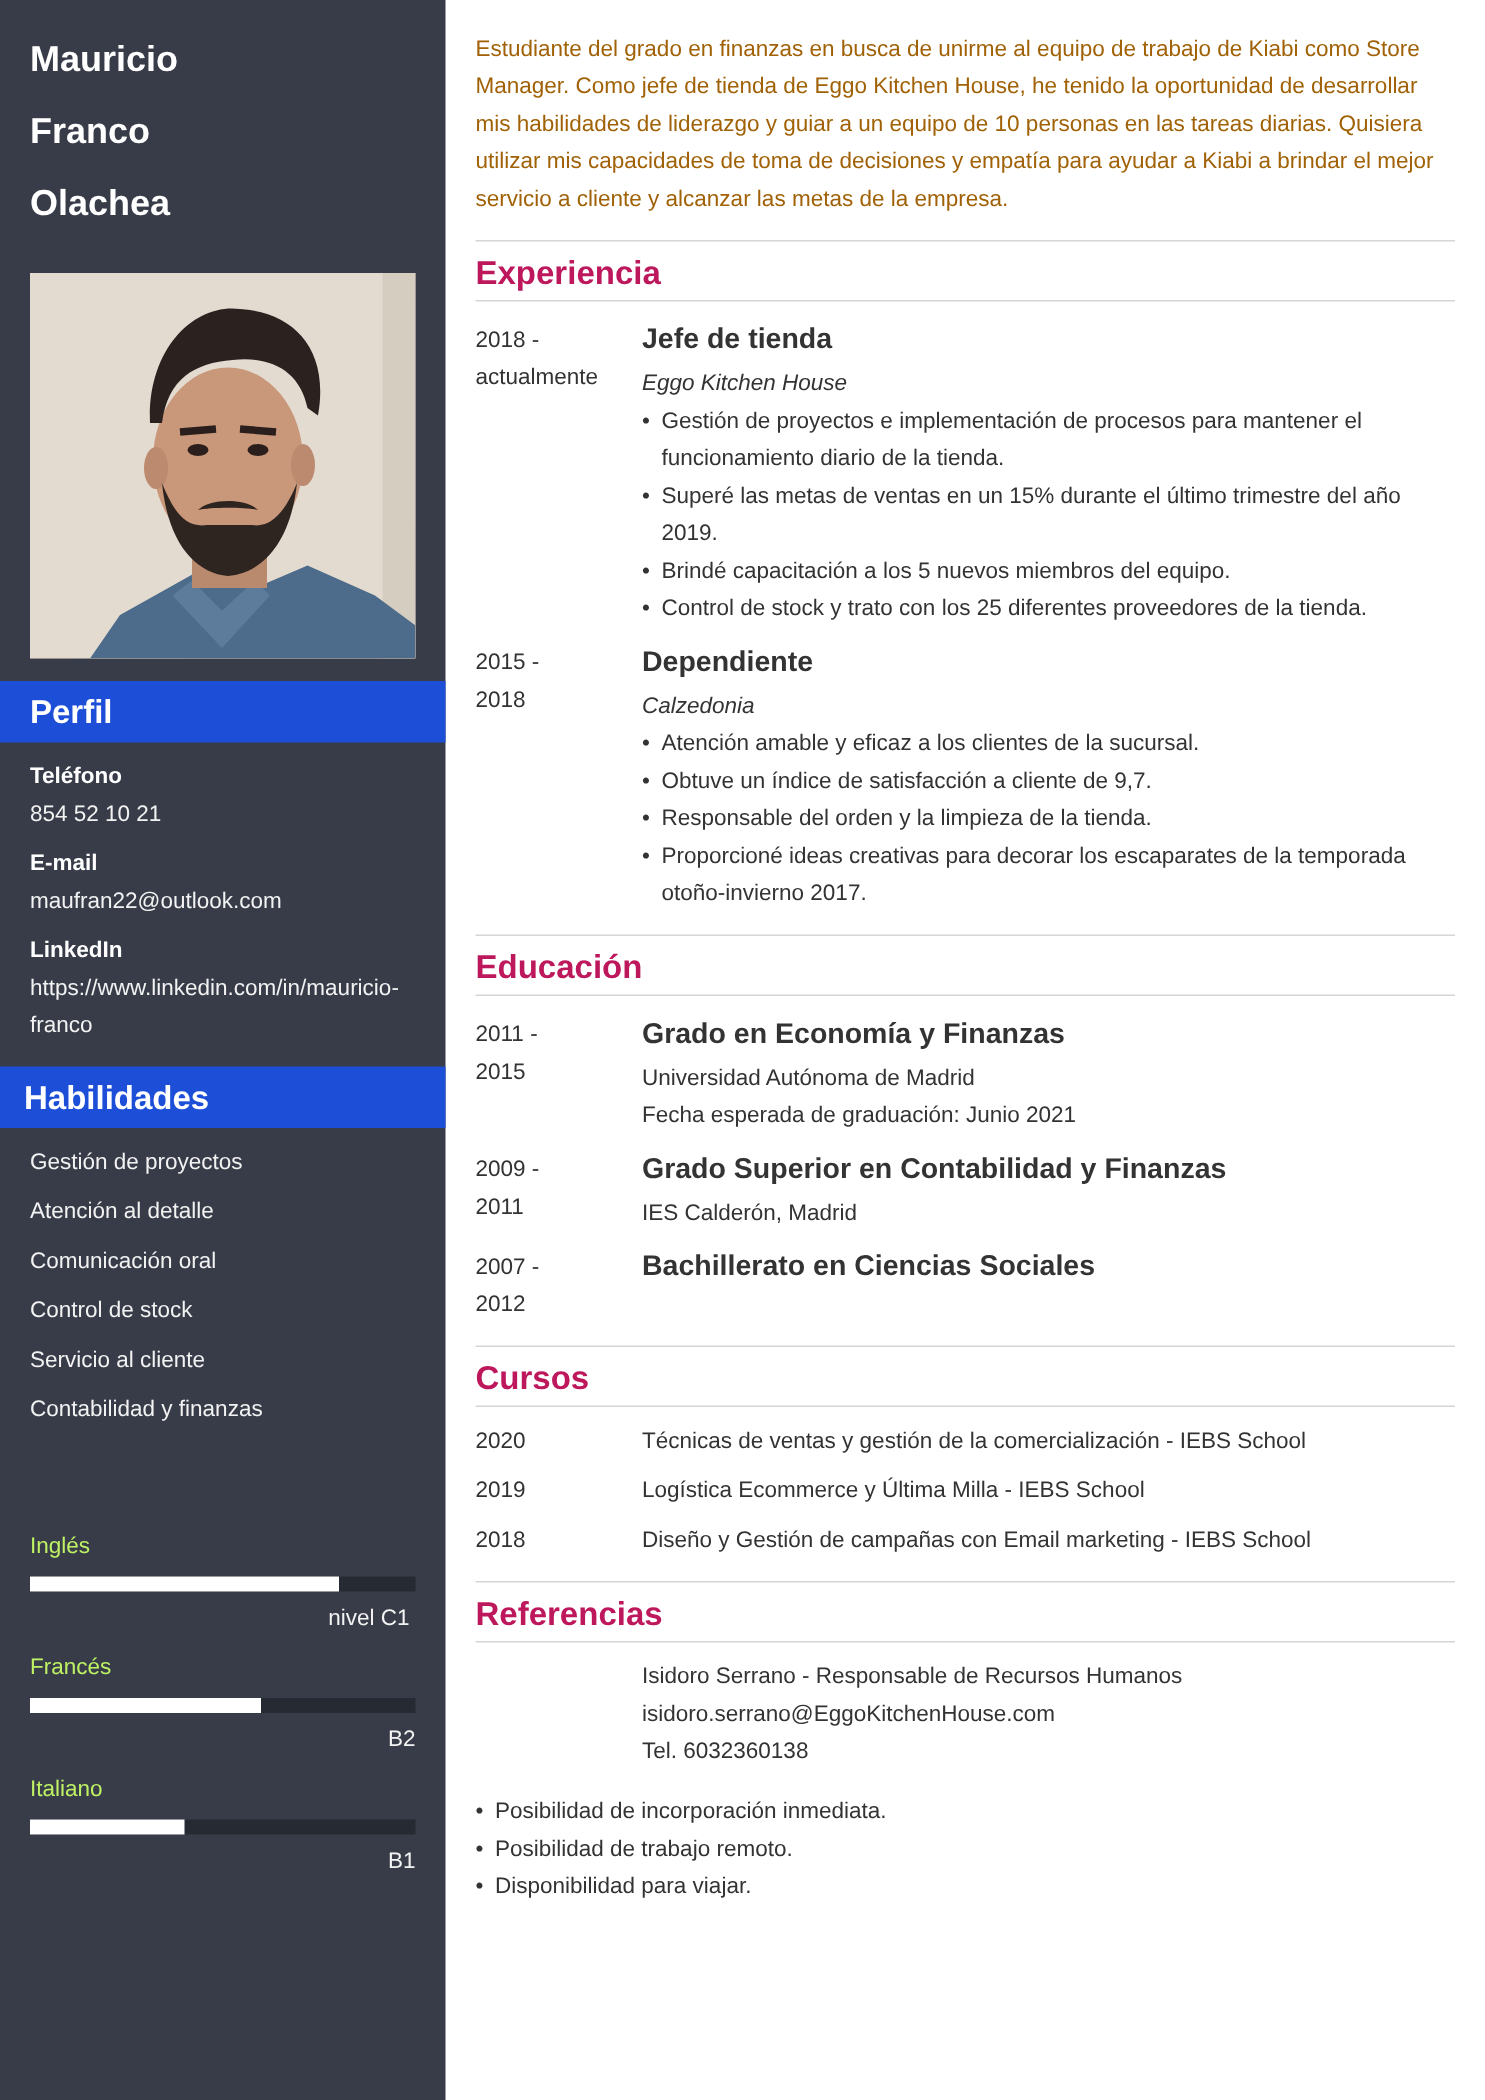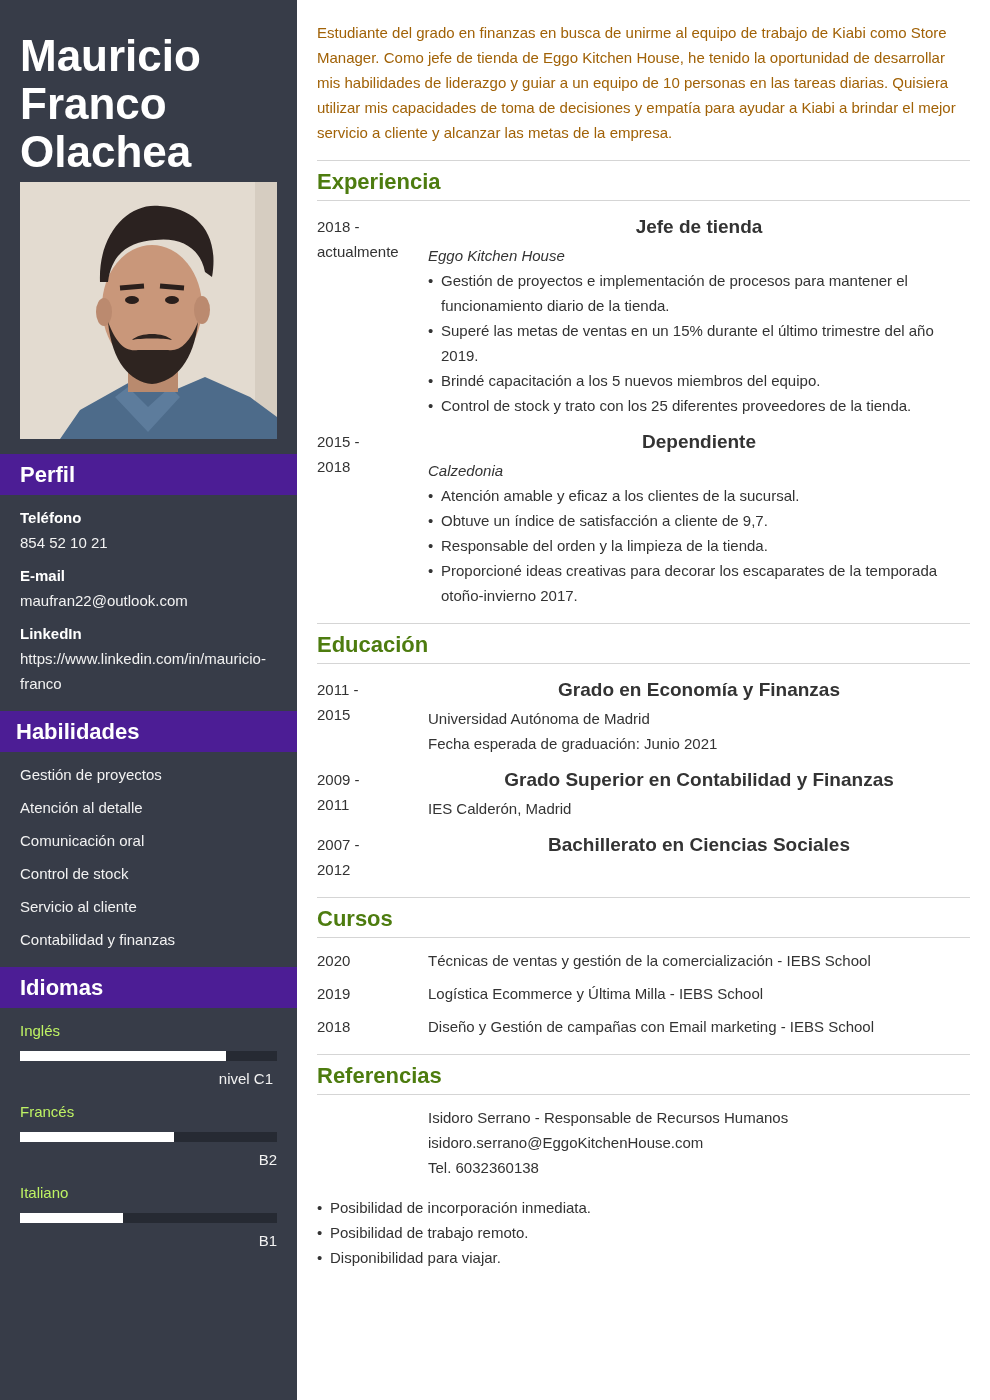--- a/index.html
+++ b/index.html
@@ -4,54 +4,54 @@
   <style>
     * { margin: 0; padding: 0; box-sizing: border-box; }
     html, body { width: 990px; height: 1400px; background: #ffffff; overflow: hidden; }
     body { font-family: "Liberation Sans", sans-serif; color: #333; position: relative; }
 
     .sidebar {
       position: absolute; left: 0; top: 0; width: 297px; height: 1400px;
       background: #373c48; color: #fff;
     }
     .name {
-      position: absolute; left: 20px; top: 32px; width: 260px;
-      font-size: 44px; font-weight: bold; line-height: 48px; color: #fff;
+      position: absolute; left: 20px; top: 16px; width: 260px;
+      font-size: 24px; font-weight: bold; line-height: 48px; color: #fff;
     }
     .photo {
       position: absolute; left: 20px; top: 182px; width: 257px; height: 257px;
       background: linear-gradient(135deg, #e8e0d6 0%, #dcd3c7 60%, #d8cfc3 100%);
       overflow: hidden;
     }
     .photo svg { width: 100%; height: 100%; display: block; }
 
     .side-head {
       position: absolute; left: 0; width: 297px; height: 41px;
-      background: #4c1d95; color: #fff;
+      background: #1d4ed8; color: #fff;
       font-size: 22px; font-weight: bold; line-height: 41px; padding-left: 20px;
     }
     .contact-label { position: absolute; left: 20px; font-size: 15px; font-weight: bold; color: #fff; }
     .contact-value { position: absolute; left: 20px; width: 260px; font-size: 15px; line-height: 25px; color: #f2f2f2; }
     .skill { position: absolute; left: 20px; font-size: 15px; color: #f2f2f2; }
 
     .lang-name { position: absolute; left: 20px; font-size: 15px; color: #bef264; }
     .lang-bar { position: absolute; left: 20px; width: 257px; height: 10px; background: #262a33; }
     .lang-fill { height: 10px; background: #ffffff; }
     .lang-level { position: absolute; right: 20px; font-size: 15px; color: #f2f2f2; text-align: right; }
     .summary {
       position: absolute; left: 317px; top: 20px; width: 653px;
       font-size: 15px; line-height: 25px; color: #a16207;
     }
     .sec-rule { position: absolute; left: 317px; width: 653px; height: 1px; background: #d5d5d5; }
     .sec-title {
-      position: absolute; left: 317px; font-size: 22px; font-weight: bold; color: #4d7c0f;
+      position: absolute; left: 317px; font-size: 22px; font-weight: bold; color: #be185d;
     }
     .date { position: absolute; left: 317px; width: 100px; font-size: 15px; line-height: 25px; color: #333; }
     .entry { position: absolute; left: 428px; width: 542px; }
-    .entry-title { font-size: 19px; font-weight: bold; color: #333; line-height: 24px; text-align: center; }
+    .entry-title { font-size: 19px; font-weight: bold; color: #333; line-height: 24px; }
     .entry-sub { font-size: 15px; font-style: italic; color: #333; line-height: 25px; margin-top: 4px; }
     .entry-line { font-size: 15px; color: #333; line-height: 25px; }
     .bullets { list-style: none; margin-top: 0; }
     .bullets li { position: relative; padding-left: 13px; font-size: 15px; line-height: 25px; color: #333; }
     .bullets li::before { content: "•"; position: absolute; left: 0; top: 0; }
     .course-date { position: absolute; left: 317px; font-size: 15px; color: #333; }
     .course-name { position: absolute; left: 428px; font-size: 15px; color: #333; }
     .extra { position: absolute; left: 317px; width: 653px; }
   </style>
 </head>
@@ -102,21 +102,20 @@
   <div class="contact-value" style="top:646px;">https://www.linkedin.com/in/mauricio-franco</div>
 
   <div class="side-head" style="top:711px;padding-left:16px;">Habilidades</div>
   <div class="skill" style="top:766px;">Gestión de proyectos</div>
   <div class="skill" style="top:799px;">Atención al detalle</div>
   <div class="skill" style="top:832px;">Comunicación oral</div>
   <div class="skill" style="top:865px;">Control de stock</div>
   <div class="skill" style="top:898px;">Servicio al cliente</div>
   <div class="skill" style="top:931px;">Contabilidad y finanzas</div>
 
-  <div class="side-head" style="top:967px;">Idiomas</div>
 
   <div class="lang-name" style="top:1022px;">Inglés</div>
   <div class="lang-bar" style="top:1051px;">
     <div class="lang-fill" style="width:80%;"></div>
   </div>
   <div class="lang-level" style="top:1070px; right:24px;">nivel C1</div>
 
   <div class="lang-name" style="top:1103px;">Francés</div>
   <div class="lang-bar" style="top:1132px;">
     <div class="lang-fill" style="width:60%;"></div>

